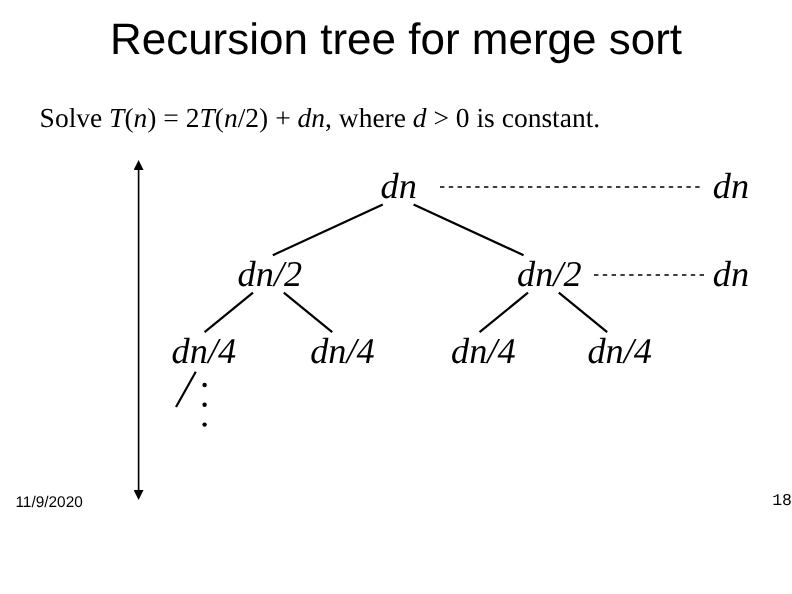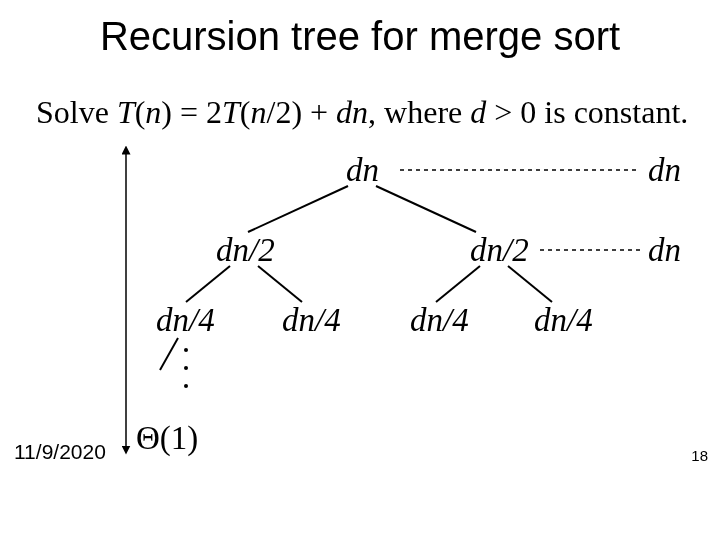--- a/index.html
+++ b/index.html
@@ -1,29 +1,29 @@
 <!DOCTYPE html>
 <html><head>
 <meta charset="utf-8">
 <style>
   html,body{margin:0;padding:0;width:720px;height:540px;background:#fff;
     font-family:"Times New Roman",Times,serif;color:#000;overflow:hidden}
   .slide{position:relative;width:720px;height:472px}
   .title{position:absolute;top:14px;left:0;width:720px;text-align:center;
     font-size:40px;font-family:Arial,Helvetica,sans-serif;font-weight:400}
-  .eq{position:absolute;top:94px;left:36px;font-size:32px}
+  .eq{position:absolute;top:94px;left:36px;font-size:25px}
   .it{font-style:italic}
   .node,.rowlabel,.heightlbl{font-size:33px;white-space:nowrap}
   .heightlbl{position:absolute;left:6px;top:298px;font-style:italic}
   .heightlbl .eqs{font-style:normal}
   .rowlabel{position:absolute;left:648px;font-style:italic}
-  .footer-date{position:absolute;left:14px;bottom:8px;font-size:21px;
+  .footer-date{position:absolute;left:14px;bottom:8px;font-size:14px;
     font-family:Arial,Helvetica,sans-serif}
-  .footer-page{position:absolute;right:12px;bottom:8px;font-size:15px;
-    font-family:Liberation Sans, sans-serif}
+  .footer-page{position:absolute;right:0;bottom:8px;font-size:15px;
+    font-family:Liberation Mono, monospace}
   svg{position:absolute;top:0;left:0}
 </style>
 </head>
 <body>
 <div class="slide">
 
 <div class="title">Recursion tree for merge sort</div>
 
 <div class="eq">
   <span>Solve </span><span class="it">T</span>(<span class="it">n</span>)<span> = 2</span><span class="it">T</span>(<span class="it">n</span><span>/2) + </span><span class="it">d</span><span class="it">n</span><span>, where </span><span class="it">d</span><span> &gt; 0 is constant.</span>
@@ -60,21 +60,20 @@
 <div class="node it" style="position:absolute;left:346px;top:152px">dn</div>
 
 <div class="node it" style="position:absolute;left:216px;top:232px">dn/2</div>
 <div class="node it" style="position:absolute;left:470px;top:232px">dn/2</div>
 
 <div class="node it" style="position:absolute;left:156px;top:302px">dn/4</div>
 <div class="node it" style="position:absolute;left:282px;top:302px">dn/4</div>
 <div class="node it" style="position:absolute;left:410px;top:302px">dn/4</div>
 <div class="node it" style="position:absolute;left:534px;top:302px">dn/4</div>
 
-<div class="node" style="position:absolute;left:136px;top:420px">Θ(1)</div>
 
 <div class="rowlabel" style="top:152px">dn</div>
 <div class="rowlabel" style="top:232px">dn</div>
 
 
 <div class="footer-date">11/9/2020</div>
 <div class="footer-page">18</div>
 
 </div>
 

